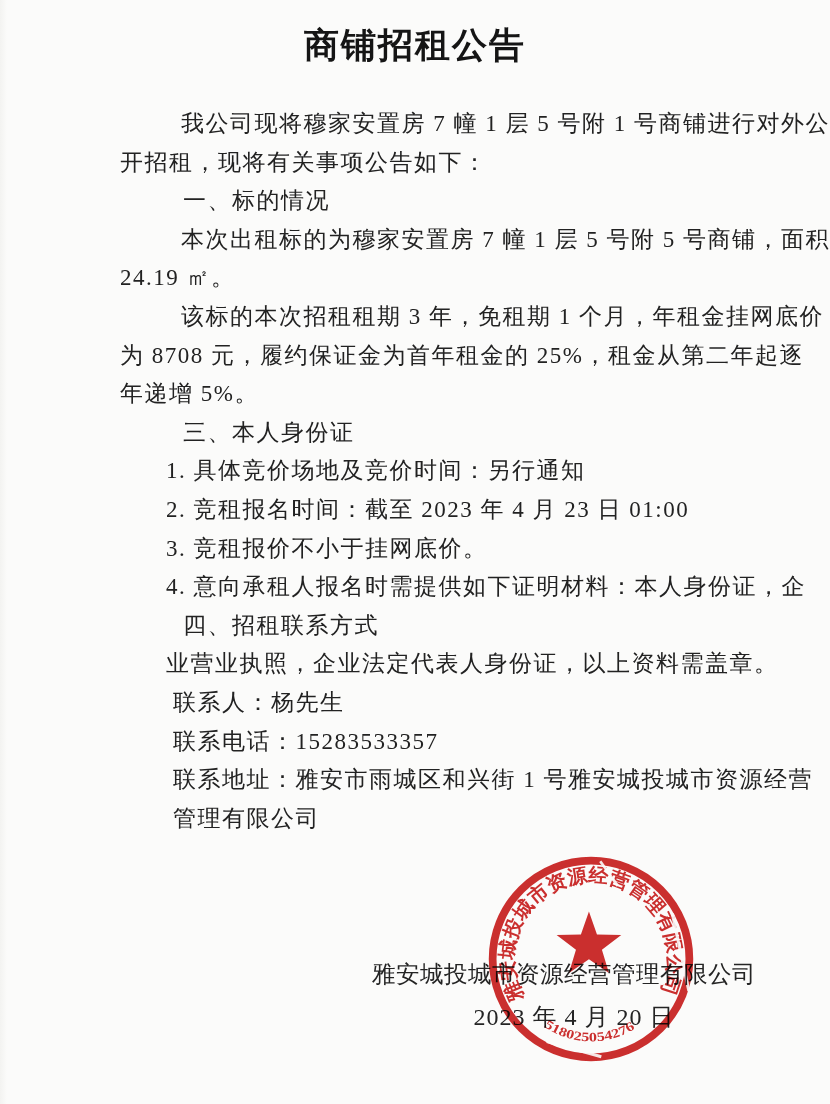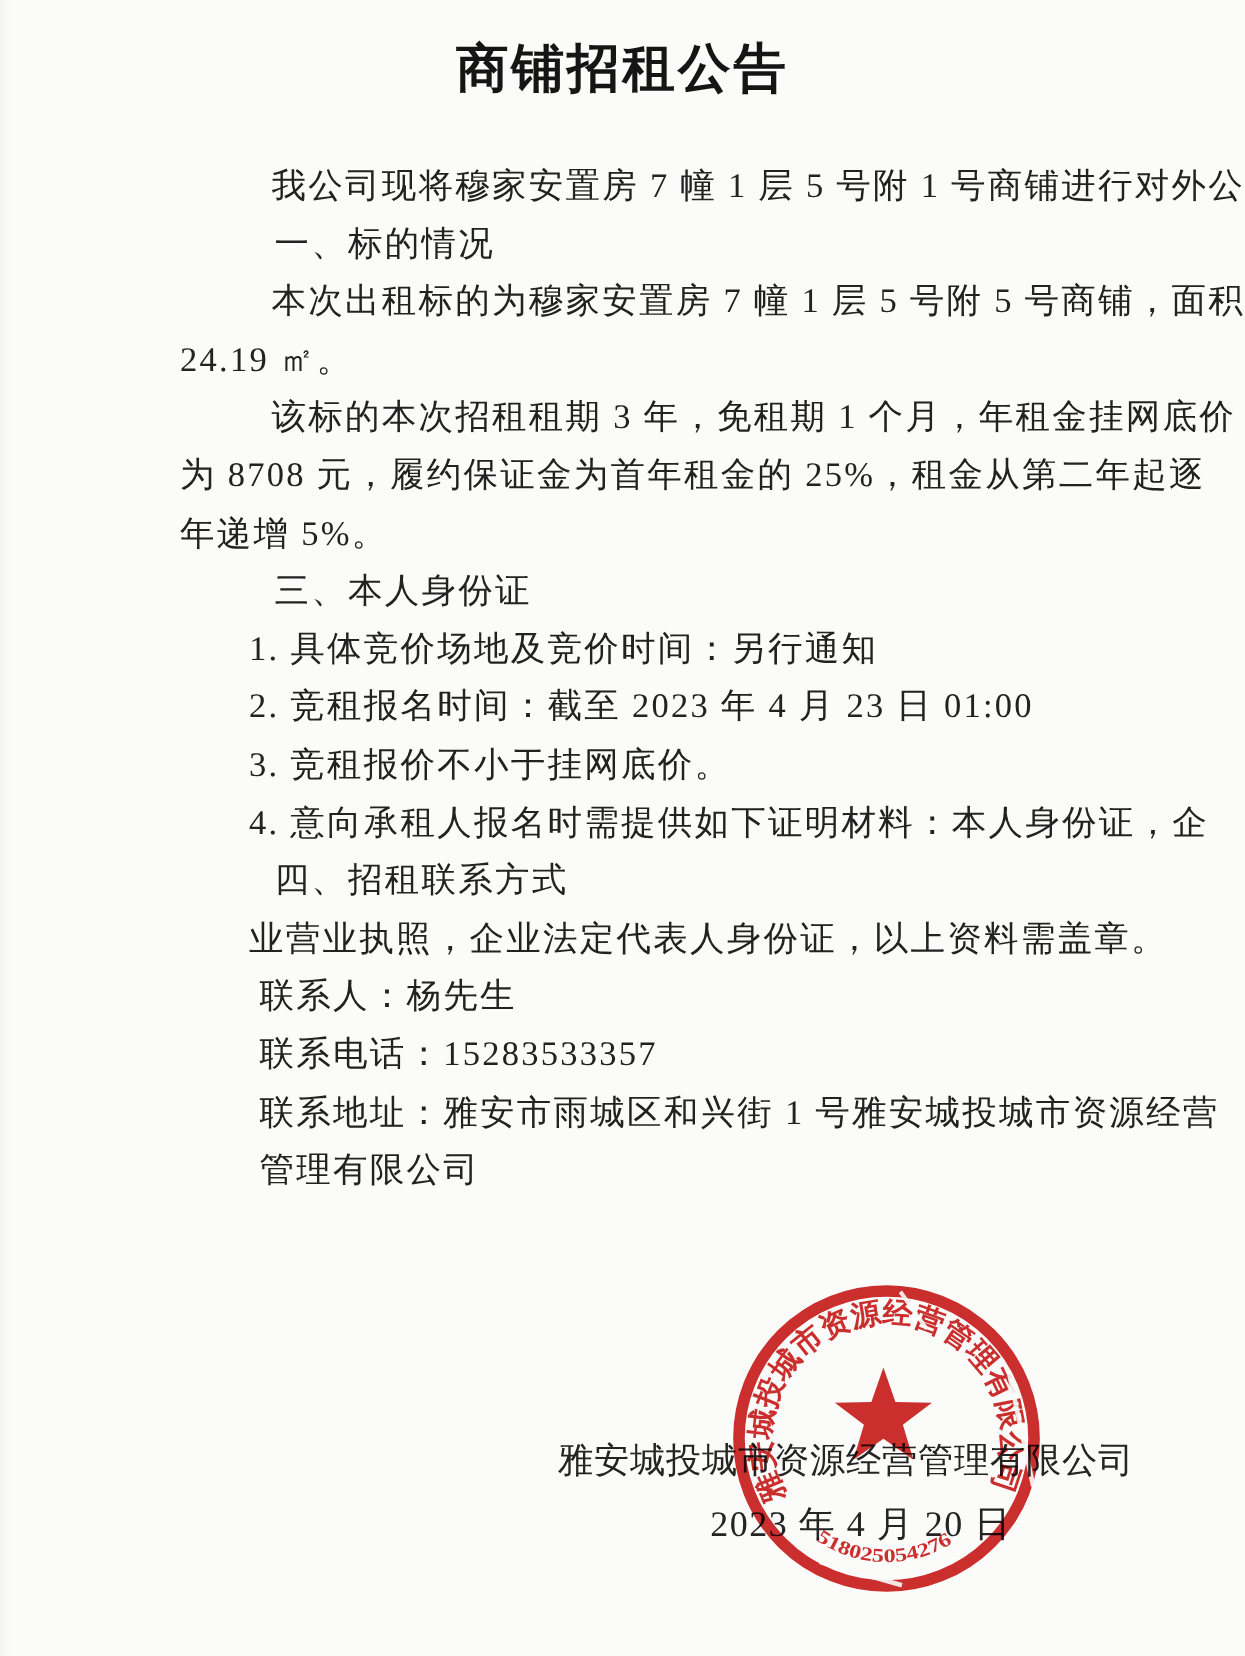--- a/index.html
+++ b/index.html
@@ -83,20 +83,21 @@
 </style>
 </head>
 <body>
 
 <div class="page">
 
   <h1 class="title">商铺招租公告</h1>
 
   <div class="body">
     <p class="ln indent">我公司现将穆家安置房 7 幢 1 层 5 号附 1 号商铺进行对外公</p>
+    <p class="ln">开招租，现将有关事项公告如下：</p>
     <p class="ln h">一、标的情况</p>
     <p class="ln indent">本次出租标的为穆家安置房 7 幢 1 层 5 号附 5 号商铺，面积</p>
     <p class="ln">24.19 ㎡。</p>
     <p class="ln indent">该标的本次招租租期 3 年，免租期 1 个月，年租金挂网底价</p>
     <p class="ln">为 8708 元，履约保证金为首年租金的 25%，租金从第二年起逐</p>
     <p class="ln">年递增 5%。</p>
     <p class="ln h">三、本人身份证</p>
     <p class="ln list">1. 具体竞价场地及竞价时间：另行通知</p>
     <p class="ln list">2. 竞租报名时间：截至 2023 年 4 月 23 日 01:00</p>
     <p class="ln list">3. 竞租报价不小于挂网底价。</p>

